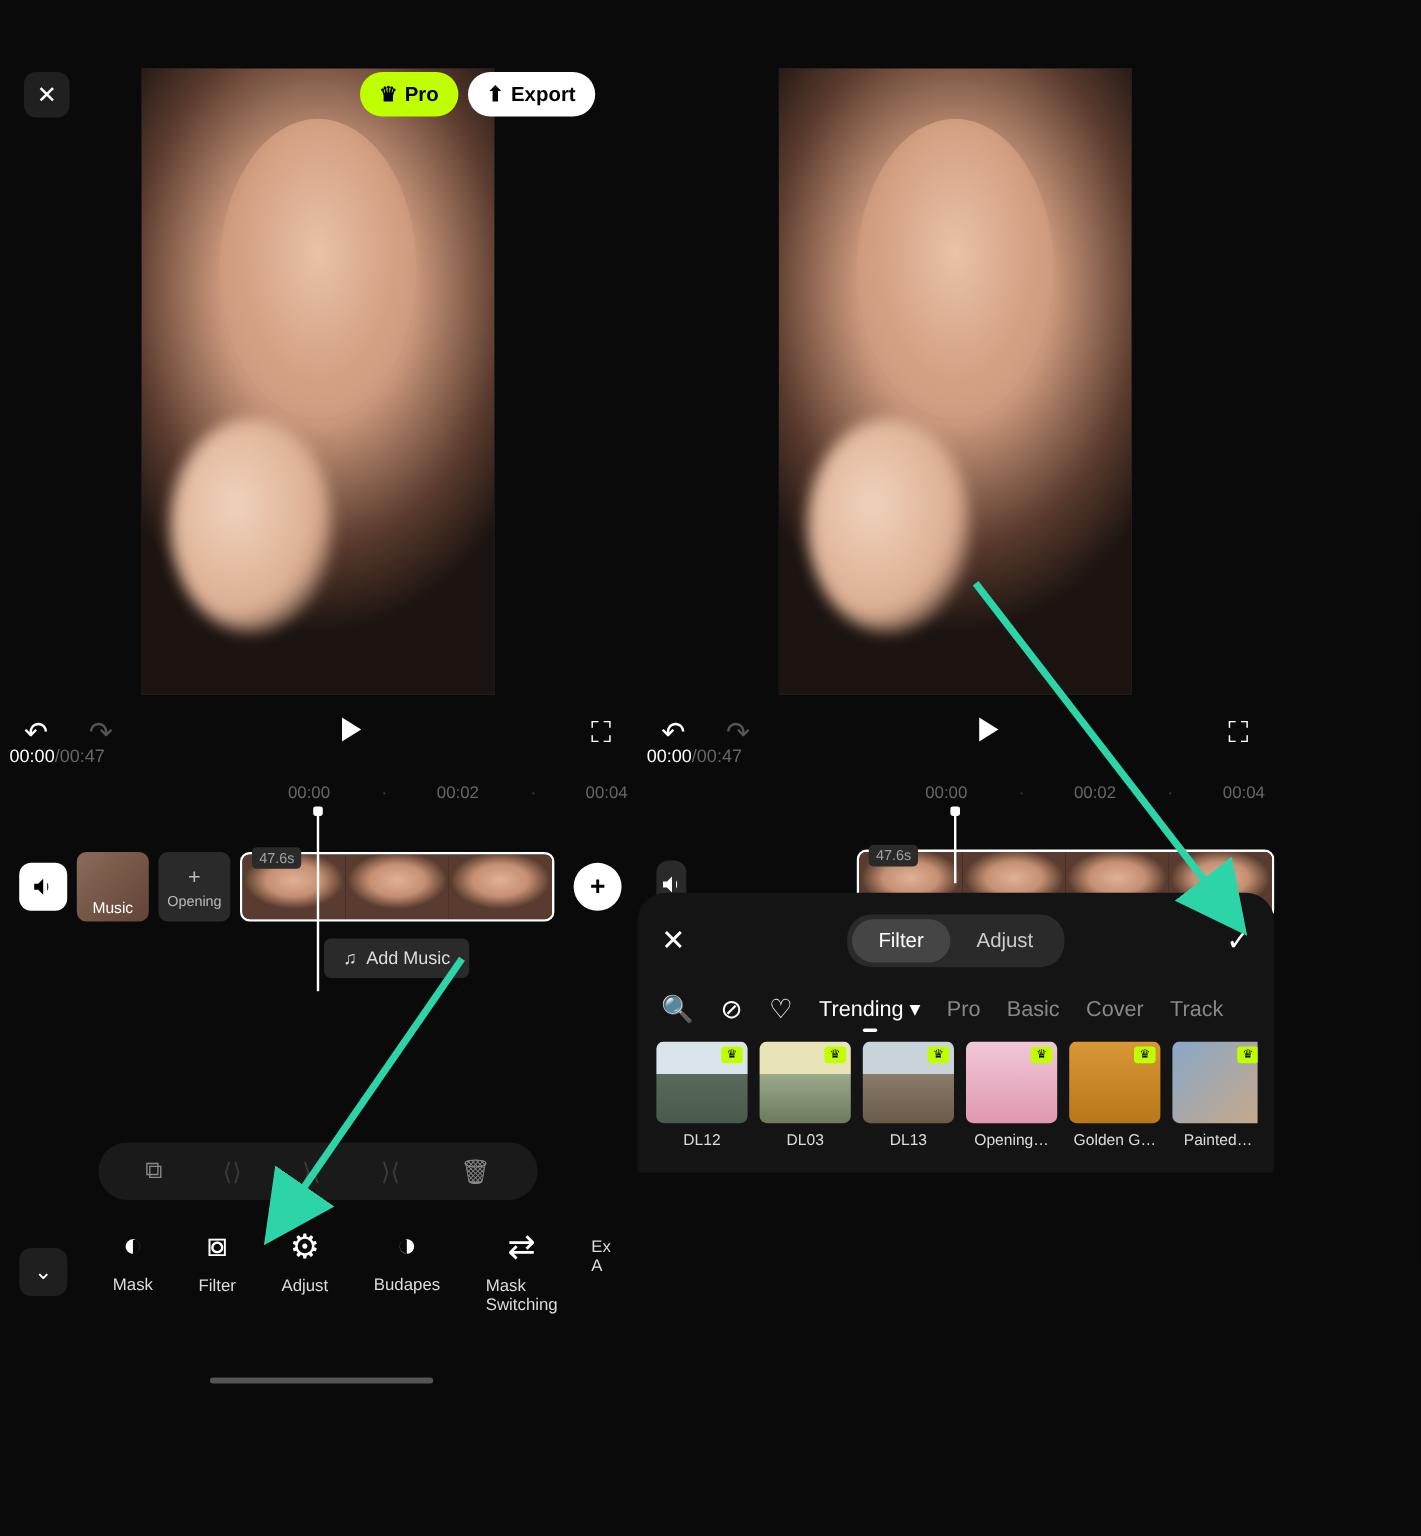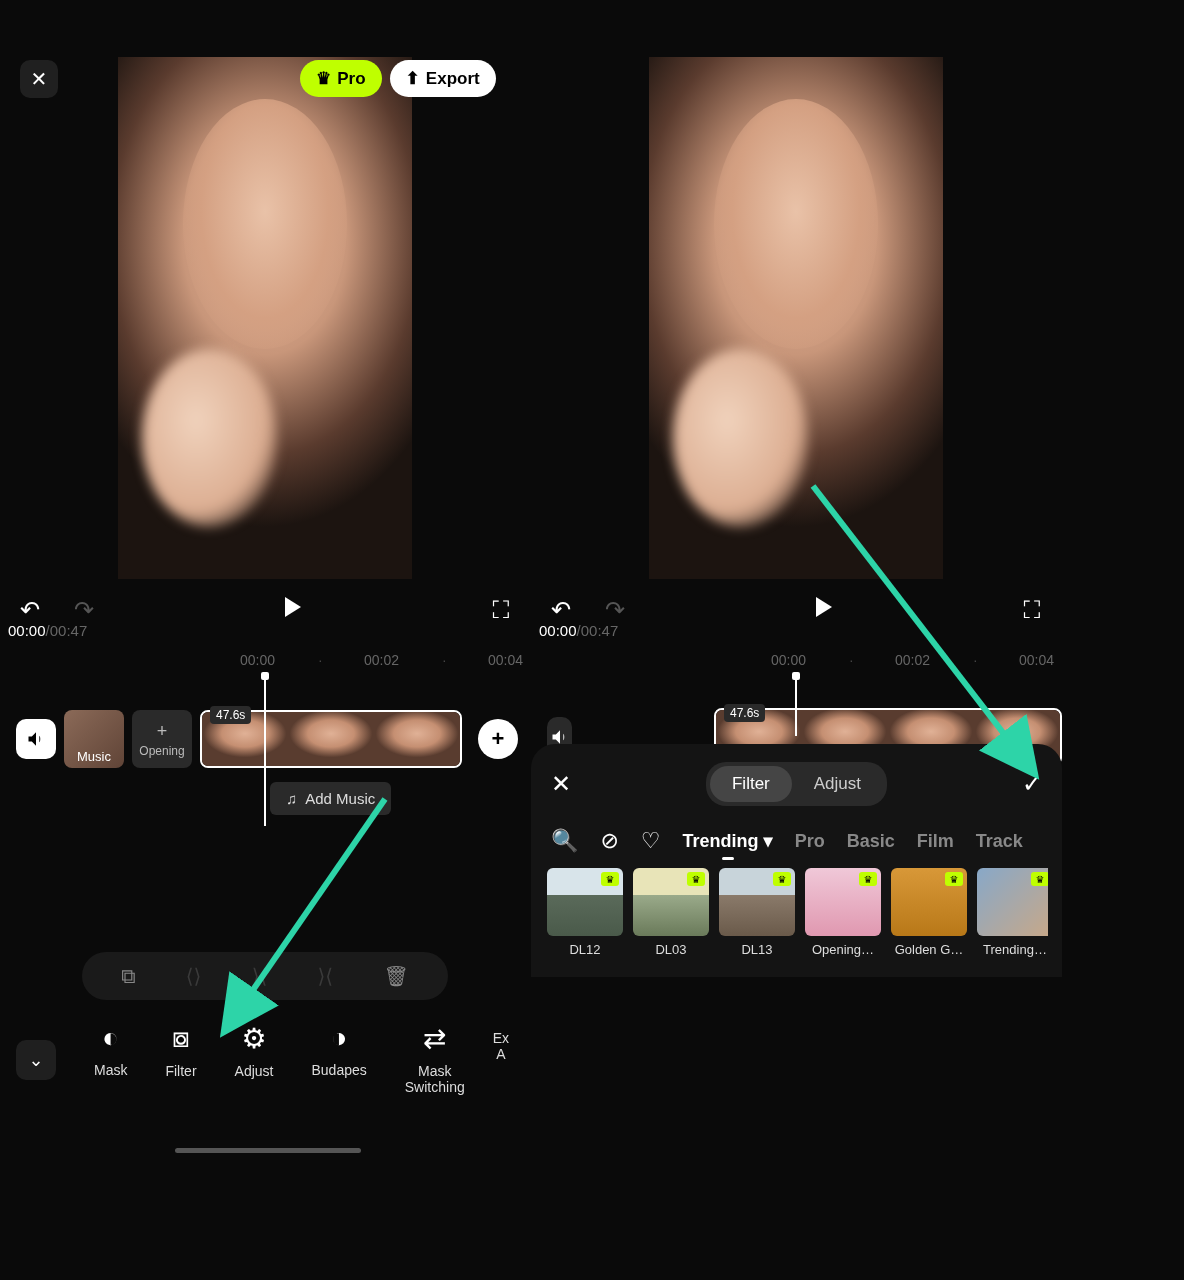--- a/index.html
+++ b/index.html
@@ -29,52 +29,52 @@
 .tc-dur { color: #666; }
 .time-marks { position: absolute; top: 652px; width: 100%; color: #666; font-size: 14px; }
 .tm { position: absolute; }
 
 .timeline-row { position: absolute; top: 710px; width: 100%; height: 58px; display: flex; align-items: center; padding-left: 16px; gap: 8px; }
 .sound-btn { width: 40px; height: 40px; background: #fff; border-radius: 10px; display: flex; align-items: center; justify-content: center; color: #000; font-size: 18px; cursor: pointer; }
 .cover-tile { width: 60px; height: 58px; background: linear-gradient(135deg, #8b6a58, #604437); border-radius: 8px; position: relative; display: flex; align-items: flex-end; justify-content: center; color: #fff; font-size: 13px; padding-bottom: 4px; cursor: pointer; }
 .opening-tile { width: 60px; height: 58px; background: #2a2a2a; border-radius: 8px; display: flex; flex-direction: column; align-items: center; justify-content: center; color: #bbb; font-size: 12px; cursor: pointer; gap: 2px; }
 .strip { display: flex; height: 58px; border-radius: 8px; overflow: hidden; border: 2px solid #fff; position: relative; }
 .strip-frame { width: 86px; height: 100%; background: radial-gradient(ellipse 60% 55% at 50% 40%, #e0b196 0%, #c58f72 45%, #593c2f 80%); }
-.clip-dur { position: absolute; top: -4px; left: 10px; background: #2a2a2a; color: #ffffff; font-size: 12px; padding: 2px 6px; border-radius: 4px; z-index: 2; }
+.clip-dur { position: absolute; top: -4px; left: 10px; background: #2a2a2a; color: #a3a3a3; font-size: 12px; padding: 2px 6px; border-radius: 4px; z-index: 2; }
 .add-btn { width: 40px; height: 40px; background: #fff; border-radius: 50%; display: flex; align-items: center; justify-content: center; color: #000; font-size: 22px; font-weight: 600; cursor: pointer; margin-left: 8px; }
 .playhead { position: absolute; top: 676px; left: 264px; width: 2px; height: 150px; background: #fff; z-index: 3; }
 .playhead::before { content: ""; position: absolute; top: -4px; left: -3px; width: 8px; height: 8px; background: #fff; border-radius: 2px; }
 
 .music-row { position: absolute; top: 782px; left: 270px; background: #2a2a2a; padding: 8px 16px; border-radius: 6px; color: #ddd; font-size: 15px; display: flex; align-items: center; gap: 8px; cursor: pointer; }
 
 .edit-toolbar { position: absolute; top: 952px; left: 82px; width: 366px; height: 48px; background: #1a1a1a; border-radius: 24px; display: flex; align-items: center; justify-content: space-around; padding: 0 14px; }
 .edit-tool { color: #888; font-size: 20px; cursor: pointer; }
 .edit-tool.disabled { color: #3a3a3a; }
 
 .bottom-bar { position: absolute; top: 1022px; width: 100%; display: flex; align-items: flex-start; padding-left: 16px; gap: 38px; }
 .collapse-btn { width: 40px; height: 40px; background: #1f1f1f; border-radius: 10px; display: flex; align-items: center; justify-content: center; color: #fff; font-size: 18px; cursor: pointer; margin-top: 18px; }
 .tool-item { display: flex; flex-direction: column; align-items: center; gap: 8px; color: #ddd; cursor: pointer; font-size: 14px; }
 .tool-item .ti-icon { font-size: 28px; color: #fff; }
-.tool-item .ti-label { text-align: center; line-height: 1.15; }
+.tool-item .ti-label { text-align: left; line-height: 1.15; }
 
 .scroll-indicator { position: absolute; top: 1148px; left: 175px; width: 186px; height: 5px; background: #555; border-radius: 3px; }
 
 .arrow { position: absolute; z-index: 20; pointer-events: none; }
 .arrow svg { overflow: visible; }
 
 .filter-panel { position: absolute; top: 744px; width: 100%; background: #141414; border-top-left-radius: 24px; border-top-right-radius: 24px; padding: 14px 14px 20px 14px; }
 .fp-head { display: flex; align-items: center; justify-content: space-between; padding: 4px 6px 14px 6px; }
 .fp-close { color: #fff; font-size: 24px; cursor: pointer; }
 .fp-check { color: #fff; font-size: 24px; cursor: pointer; }
 .fp-tabs { display: flex; background: #2a2a2a; border-radius: 20px; padding: 4px; }
 .fp-tab { padding: 8px 22px; border-radius: 18px; color: #ccc; font-size: 17px; font-weight: 500; cursor: pointer; }
 .fp-tab.active { background: #454545; color: #fff; }
 .fp-cats { display: flex; align-items: center; gap: 22px; padding: 8px 6px 14px 6px; overflow: hidden; }
 .fp-cat-icon { color: #fff; font-size: 22px; cursor: pointer; }
-.fp-cat { color: #888; font-size: 18px; font-weight: 700; cursor: pointer; white-space: nowrap; }
+.fp-cat { color: #888; font-size: 18px; font-weight: 400; cursor: pointer; white-space: nowrap; }
 .fp-cat.active { color: #fff; position: relative; }
 .fp-cat.active::after { content: ""; position: absolute; bottom: -8px; left: 50%; transform: translateX(-50%); width: 12px; height: 3px; background: #fff; border-radius: 2px; }
 .fp-thumbs { display: flex; gap: 10px; overflow: hidden; padding: 0 2px; }
 .thumb { width: 76px; flex-shrink: 0; cursor: pointer; }
 .thumb-img { width: 76px; height: 68px; border-radius: 6px; position: relative; }
 .thumb-label { color: #ddd; font-size: 13px; text-align: center; margin-top: 6px; white-space: nowrap; overflow: hidden; text-overflow: ellipsis; }
 .pro-badge { position: absolute; top: 4px; right: 4px; width: 18px; height: 14px; background: #bfff00; border-radius: 3px; display: flex; align-items: center; justify-content: center; color: #000; font-size: 10px; }
 .ti1 { background: linear-gradient(#d8e4ea 40%, #5a6a5a 40%, #4a5a4a); }
 .ti2 { background: linear-gradient(#e8e4b8 40%, #9aaa8a 40%, #6a7a5a); }
 .ti3 { background: linear-gradient(#c8d4da 40%, #8a7a6a 40%, #6a5a4a); }
@@ -273,21 +273,21 @@
       </div>
       <div class="fp-check">✓</div>
     </div>
     <div class="fp-cats">
       <span class="fp-cat-icon">🔍</span>
       <span class="fp-cat-icon">⊘</span>
       <span class="fp-cat-icon">♡</span>
       <span class="fp-cat active"><span>Trending</span> ▾</span>
       <span class="fp-cat">Pro</span>
       <span class="fp-cat">Basic</span>
-      <span class="fp-cat">Film</span>
+      <span class="fp-cat">Cover</span>
       <span class="fp-cat">Track</span>
     </div>
     <div class="fp-thumbs">
       <div class="thumb">
         <div class="thumb-img ti1">
             <span class="pro-badge">♛</span>
           </div>
         <div class="thumb-label">DL12</div>
       </div>
       <div class="thumb">
@@ -311,21 +311,21 @@
       <div class="thumb">
         <div class="thumb-img ti5">
             <span class="pro-badge">♛</span>
           </div>
         <div class="thumb-label">Golden G…</div>
       </div>
       <div class="thumb">
         <div class="thumb-img ti6">
             <span class="pro-badge">♛</span>
           </div>
-        <div class="thumb-label">Trending…</div>
+        <div class="thumb-label">Painted…</div>
       </div>
     </div>
   </div>
 
   <div class="arrow" style="top:480px;left:272px">
     <svg width="240" height="300">
         <defs>
           <marker id="ah2" markerWidth="10" markerHeight="10" refX="5" refY="5" orient="auto">
             <path d="M0 0 L10 5 L0 10 Z" fill="#2dd4a8"></path>
           </marker>

